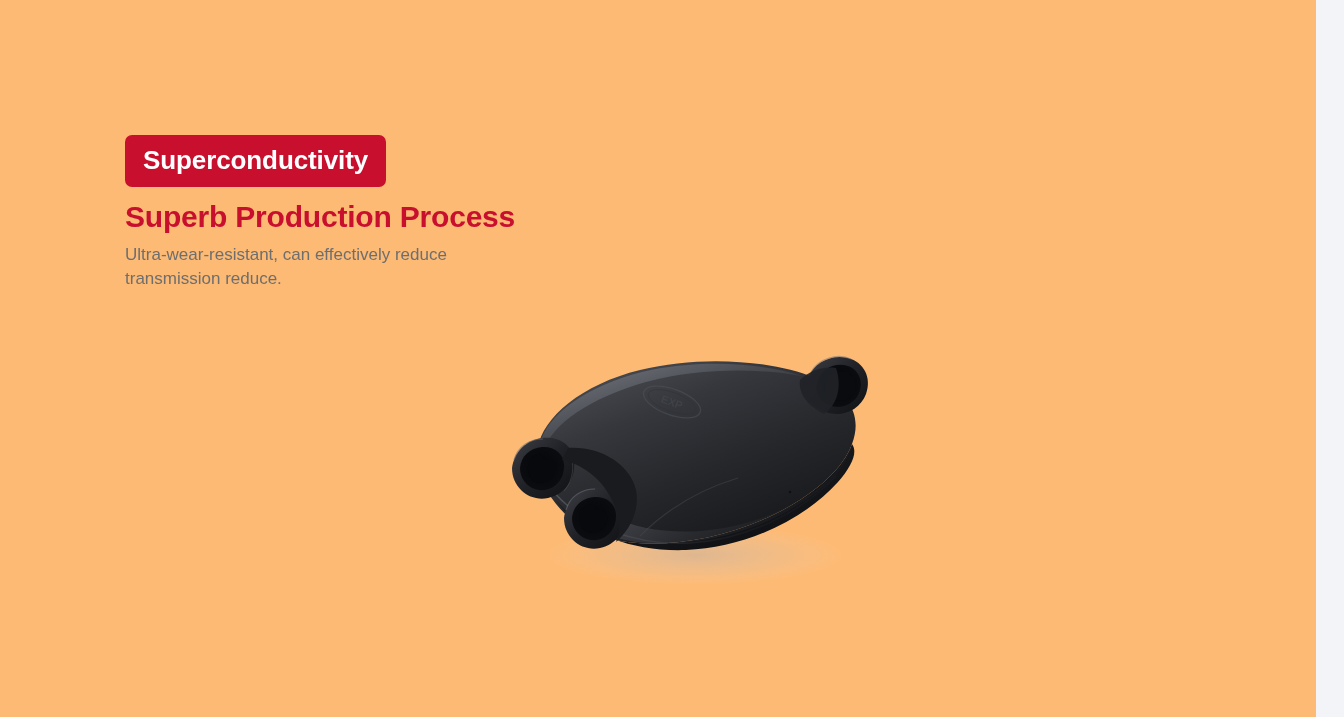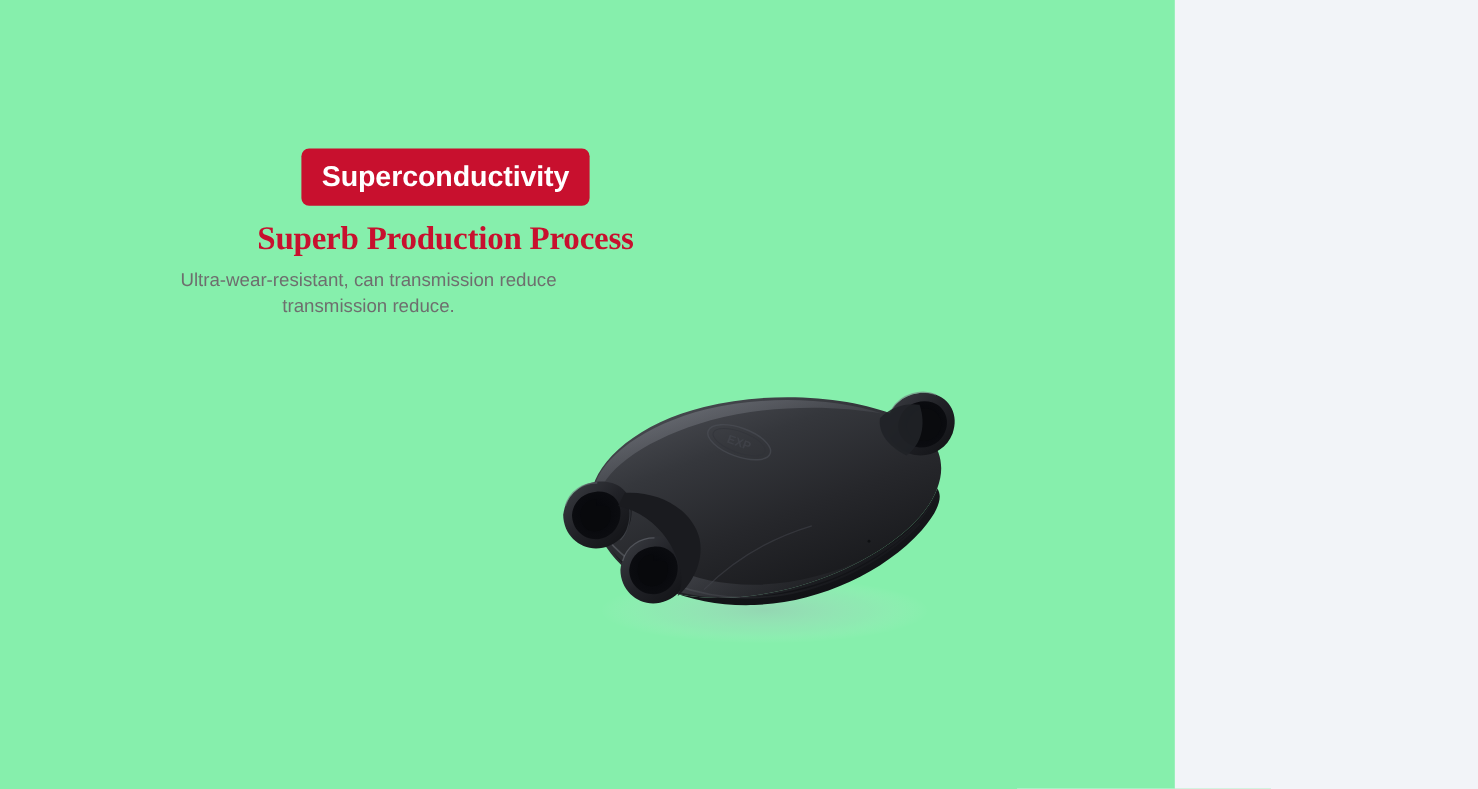--- a/index.html
+++ b/index.html
@@ -10,24 +10,23 @@
     width: 1344px;
     height: 717px;
     background: #f2f4f8;
     font-family: "Liberation Sans", sans-serif;
     overflow: hidden;
     position: relative;
   }
 
   .page {
     position: relative;
-    width: 1068px;
+    width: 1316px;
     height: 717px;
-    background: #86efac;
-    text-align: center;
+    background: #fdba74;
   }
 
   
   .text-block {
     position: absolute;
     left: 125px;
     top: 135px;
     width: 560px;
   }
 
@@ -45,21 +44,20 @@
   }
 
   .headline {
     margin-top: 13px;
     color: #c8102e;
     font-size: 30px;
     font-weight: bold;
     line-height: 1.12;
     letter-spacing: -0.2px;
     white-space: nowrap;
-    font-family: Liberation Serif, serif;
   }
 
   .body-copy {
     margin-top: 9px;
     color: #6e6e6e;
     font-size: 17px;
     line-height: 24px;
     max-width: 420px;
   }
   .body-copy .line { display: block; white-space: nowrap; }
@@ -79,21 +77,21 @@
 
 <div class="page">
 
   <div class="text-block">
 
     <div class="badge">Superconductivity</div>
 
     <div class="headline">Superb Production Process</div>
 
     <div class="body-copy">
-      <span class="line">Ultra-wear-resistant, can transmission reduce</span>
+      <span class="line">Ultra-wear-resistant, can effectively reduce</span>
       <span class="line">transmission reduce.</span>
     </div>
 
   </div>
 
   <div class="product-stage">
     <svg class="product-svg" viewBox="0 0 400 250" xmlns="http://www.w3.org/2000/svg">
       <defs>
         <linearGradient id="shellTop" x1="0.15" y1="0.05" x2="0.75" y2="0.95">
           <stop offset="0%" stop-color="#4a4c52"></stop>

